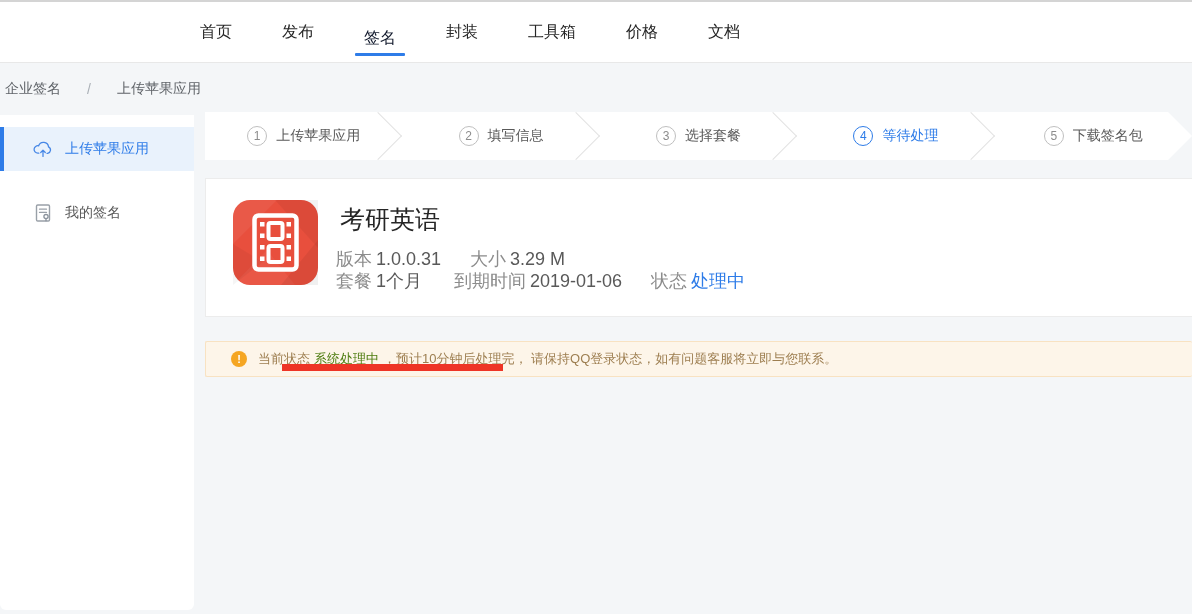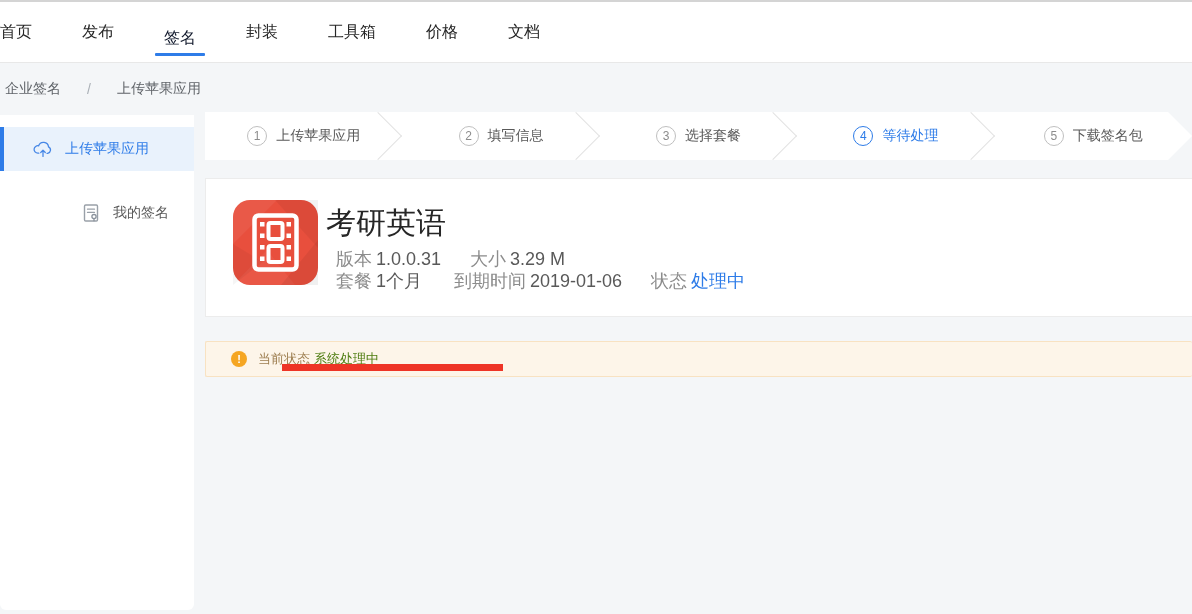--- a/index.html
+++ b/index.html
@@ -8,21 +8,21 @@
     position:relative; overflow:hidden;
     background:#f4f6f8;
     font-family:"Liberation Sans","DejaVu Sans",sans-serif;
     color:#262626;
   }
 
   
   .topnav {
     position:absolute; left:0; top:0; right:0; height:63px;
     background:#fff; border-top:2px solid #d4d4d4; border-bottom:1px solid #e8e8e8;
-    display:flex; align-items:stretch; gap:50px;
+    display:flex; align-items:stretch; padding-left:200px; gap:50px;
   }
   .nav-item {
     display:flex; align-items:center; font-size:16px; color:#262626;
     position:relative; cursor:pointer;
   }
   .nav-item.active { color:#0f172a;margin-top:12px; }
   .nav-item.active::after {
     content:""; position:absolute; left:-9px; right:-9px; bottom:6px;
     height:3px; background:#2e7ce8; border-radius:1px;
   }
@@ -42,21 +42,21 @@
   .side-item {
     height:44px; display:flex; align-items:center;
     font-size:14px; color:#595959; cursor:pointer;
   }
   .side-item .ic { width:20px; height:20px; margin:0 12px 0 33px; flex:none; }
   .side-item.active {
     background:#e9f2fc; border-left:4px solid #2e7ce8; color:#2e7ce8;
   }
   .side-item.active .ic { margin-left:29px; }
   .side-item:first-child { margin-top:12px; }
-  .side-item + .side-item { margin-top:20px;padding-left:48px; }
+  .side-item + .side-item { margin-top:20px; }
 
   
   .steps {
     position:absolute; left:205px; top:112px; width:987px; height:48px;
     background:#fff; display:flex;
     clip-path:polygon(0 0, 963px 0, 987px 24px, 963px 48px, 0 48px);
   }
   .step {
     flex:1; display:flex; align-items:center; justify-content:center; gap:9px;
     position:relative; font-size:14px; color:#595959;
@@ -73,21 +73,21 @@
   }
   .step.active { color:#2e7ce8; }
   .step.active .step-num { border-color:#2e7ce8; color:#2e7ce8; }
 
   
   .app-card {
     position:absolute; left:205px; top:178px; width:987px; height:139px;
     background:#fff; border:1px solid #ececec; border-right:none;
   }
   .app-icon { position:absolute; left:27px; top:21px; width:85px; height:85px; }
-  .app-title { position:absolute; left:120px; top:24px; font-size:30px; color:#262626; }
+  .app-title { position:absolute; left:134px; top:24px; font-size:25px; color:#262626; }
   .field { position:absolute; font-size:18px; white-space:nowrap; }
   .field .lbl { color:#8c8c8c; }
   .field .val { color:#595959; margin-left:4px; }
   .field .val.link { color:#2e7ce8; cursor:pointer; }
   .f-ver  { left:130px; top:68px; }
   .f-size { left:264px; top:68px; }
   .f-plan { left:130px; top:90px; }
   .f-exp  { left:248px; top:90px; }
   .f-stat { left:445px; top:90px; }
 
@@ -215,15 +215,16 @@
   </div>
   <div class="field f-stat">
     <span class="lbl">状态</span><span class="val link">处理中</span>
   </div>
 </div>
 
 <div class="alert">
   <span class="alert-icon">!</span>
   <span>当前状态 </span>
   <span class="alert-link">系统处理中</span>
+  <span>，预计10分钟后处理完， 请保持QQ登录状态，如有问题客服将立即与您联系。</span>
 </div>
 
 <div class="red-line"></div>
 
 </body></html>

